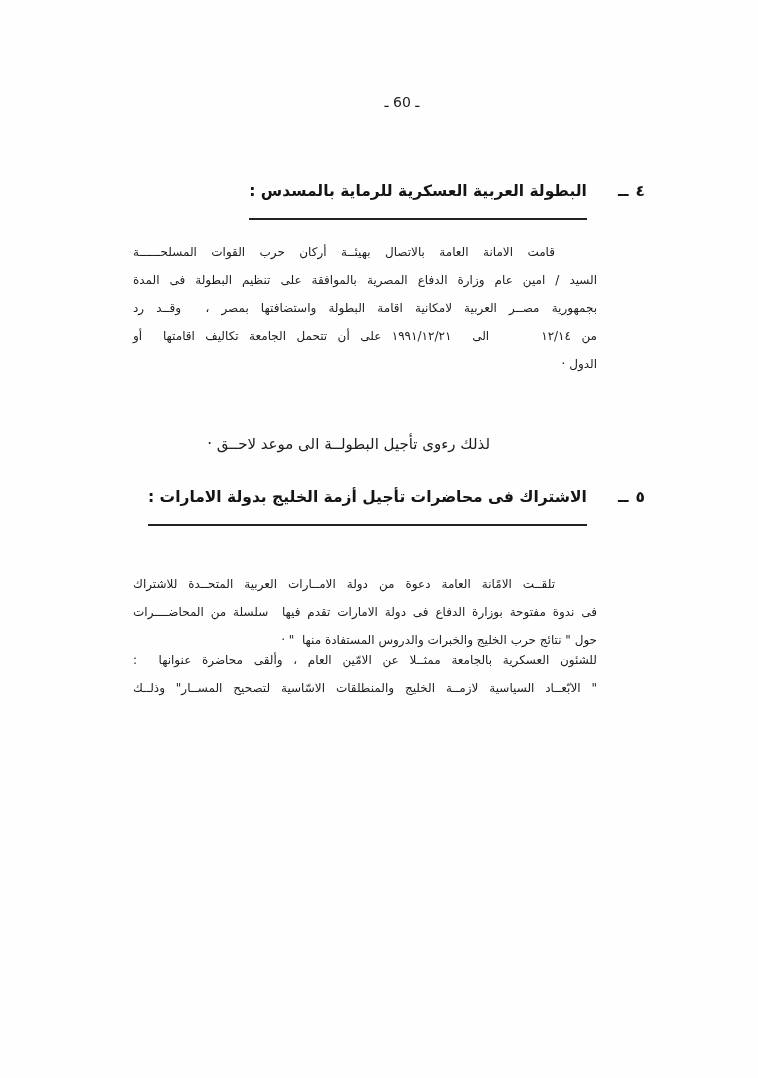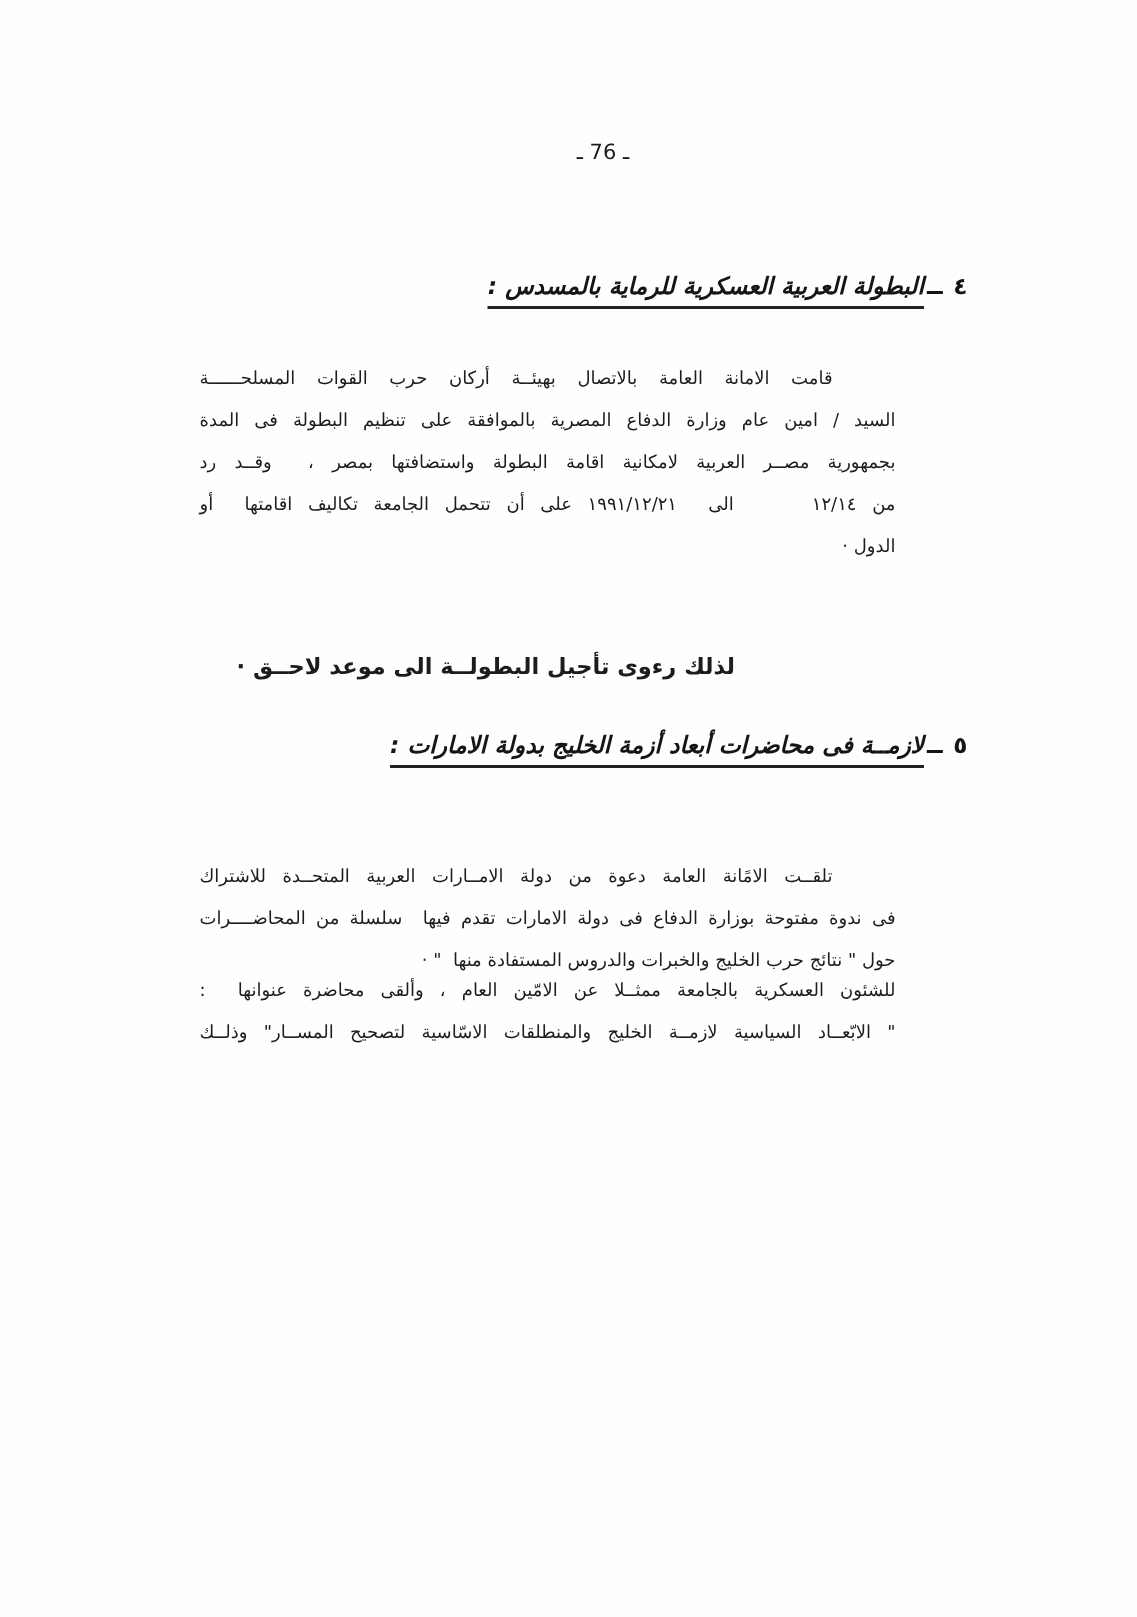--- a/index.html
+++ b/index.html
@@ -30,25 +30,24 @@
     display: flex;
     align-items: baseline;
     font-weight: bold;
     font-size: 15.5px;
     color: #151515;
     white-space: nowrap;
   }
   .heading-4 { top: 182px; }
   .heading-5 { top: 488px; }
   .h-num  { margin-left: 7px; }
-  .h-dash { margin-left: 2px; }
+  .h-dash { margin-left: 31px; }
   .h-title {
     border-bottom: 2.5px solid #222;
-    padding-bottom: 4px;
-    font-style: italic;
+    padding-bottom: 18px;
   }
   .para {
     position: absolute;
     left: 133px;
     width: 464px;
     direction: rtl;
     font-size: 12px;
     line-height: 28px;
   }
   .para-1 { top: 238px; }
@@ -61,50 +60,49 @@
   .line.shortline { text-align: right; }
   .line.indent { text-indent: 42px; }
   .note {
     position: absolute;
     top: 430px;
     right: 268px;
     direction: rtl;
     font-size: 15px;
     line-height: 28px;
     white-space: nowrap;
-    font-weight: bold;
   }
 </style>
 </head>
 <body>
 
 <div class="page">
 
-  <div class="page-num">ـ  76  ـ</div>
+  <div class="page-num">ـ  60  ـ</div>
 
   <div class="heading heading-4">
     <span class="h-num">٤</span>
     <span class="h-dash">ــ</span>
     <span class="h-title">البطولة العربية العسكرية للرماية بالمسدس :</span>
   </div>
 
   <div class="para para-1">
     <div class="line full indent">قامت الامانة العامة بالاتصال بهيئــة أركان حرب القوات المسلحــــــة</div>
     <div class="line full">السيد / امين عام وزارة الدفاع المصرية بالموافقة على تنظيم البطولة فى المدة</div>
     <div class="line full">بجمهورية مصــر العربية لامكانية اقامة البطولة واستضافتها بمصر ،&nbsp;&nbsp;وقــد رد</div>
     <div class="line full">من ١٢/١٤&nbsp;&nbsp;&nbsp;&nbsp;&nbsp;الى&nbsp;&nbsp;١٩٩١/١٢/٢١ على أن تتحمل الجامعة تكاليف اقامتها&nbsp;&nbsp;أو</div>
     <div class="line shortline">الدول ·</div>
   </div>
 
   <div class="note">لذلك رءوى تأجيل البطولــة الى موعد لاحــق ·</div>
 
   <div class="heading heading-5">
     <span class="h-num">٥</span>
     <span class="h-dash">ــ</span>
-    <span class="h-title">لازمــة فى محاضرات أبعاد أزمة الخليج بدولة الامارات :</span>
+    <span class="h-title">الاشتراك فى محاضرات تأجيل أزمة الخليج بدولة الامارات :</span>
   </div>
 
   <div class="para para-2">
     <div class="line full indent">تلقــت الامًانة العامة دعوة من دولة الامــارات العربية المتحــدة للاشتراك</div>
     <div class="line full">فى ندوة مفتوحة بوزارة الدفاع فى دولة الامارات تقدم فيها&nbsp;&nbsp;سلسلة من المحاضــــرات</div>
     <div class="line shortline">حول " نتائج حرب الخليج والخبرات والدروس المستفادة منها&nbsp;&nbsp;" ·</div>
   </div>
 
   <div class="para para-3">
     <div class="line full">للشئون العسكرية بالجامعة ممثــلا عن الامّين العام ، وألقى محاضرة عنوانها&nbsp;&nbsp;:</div>

